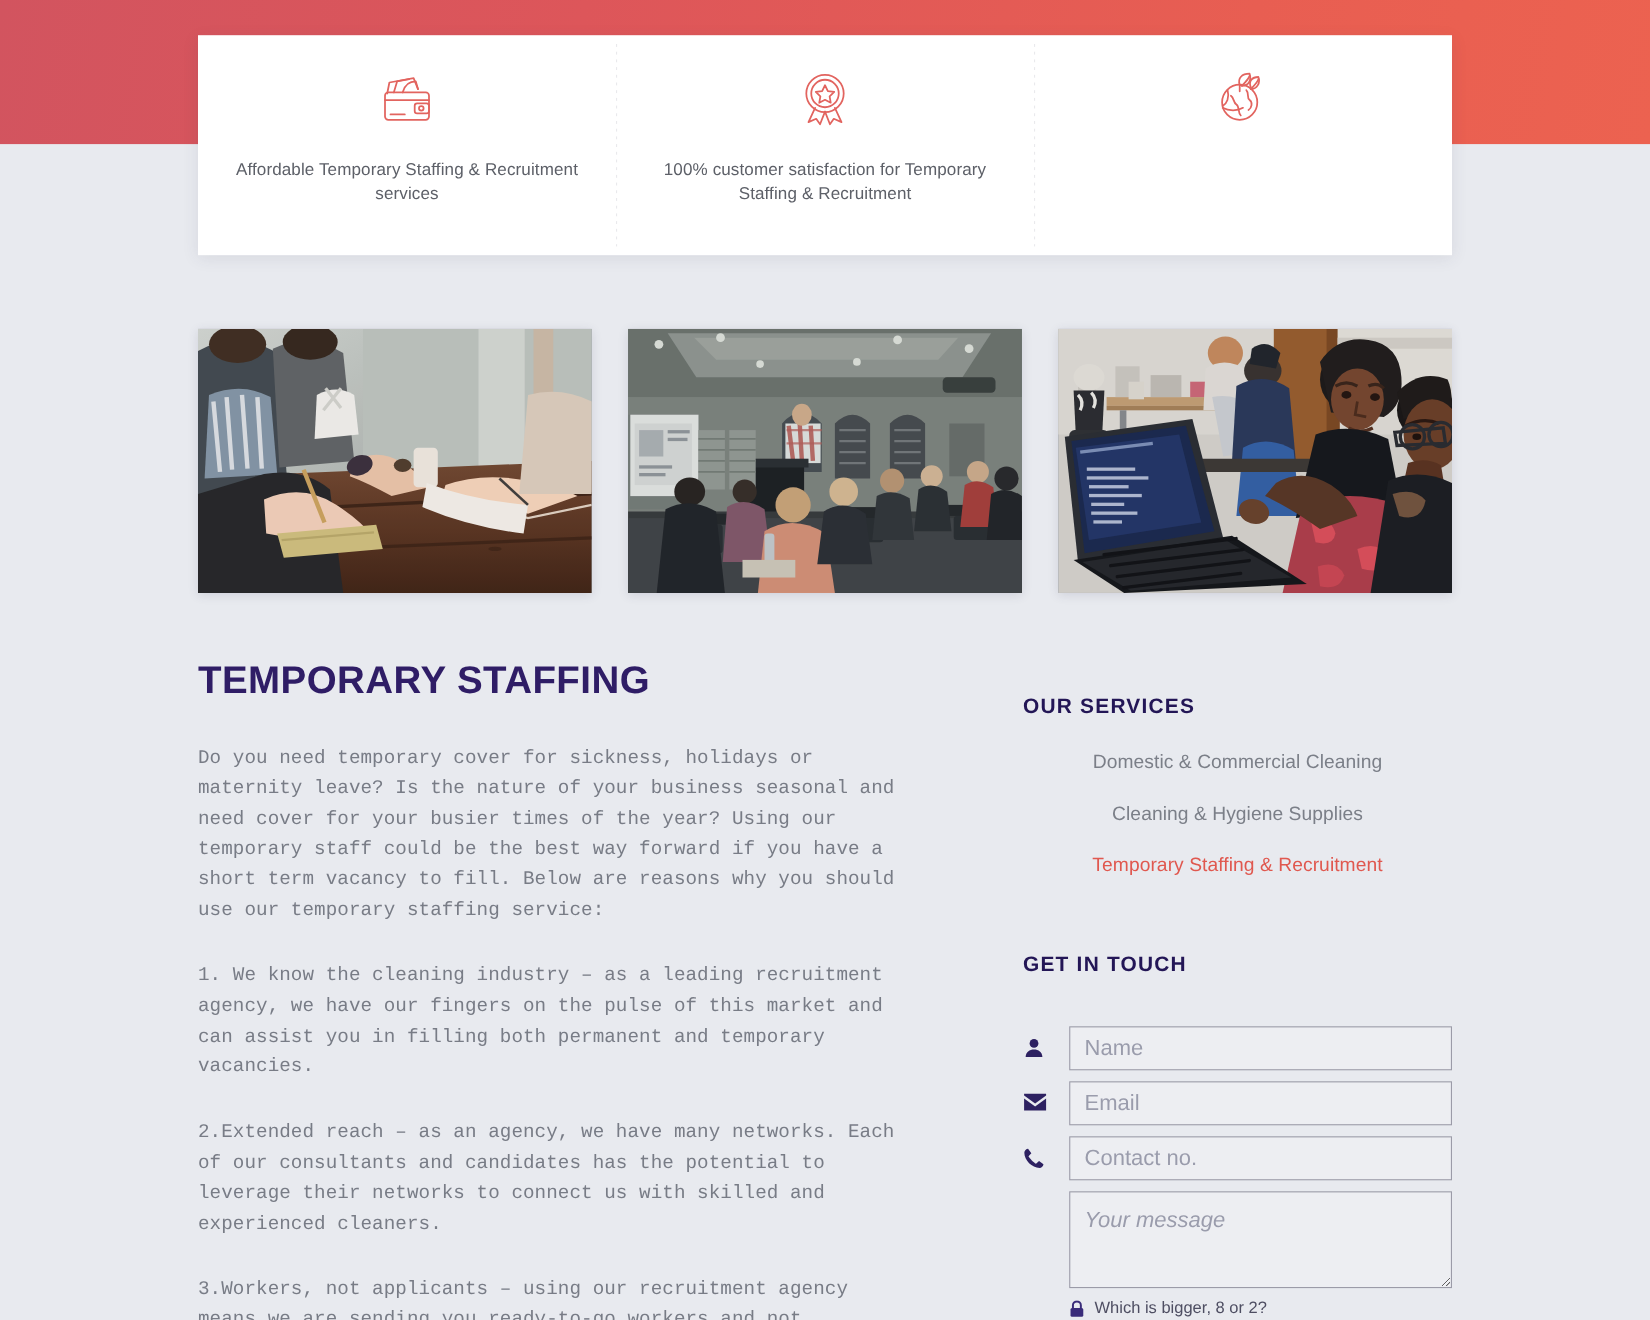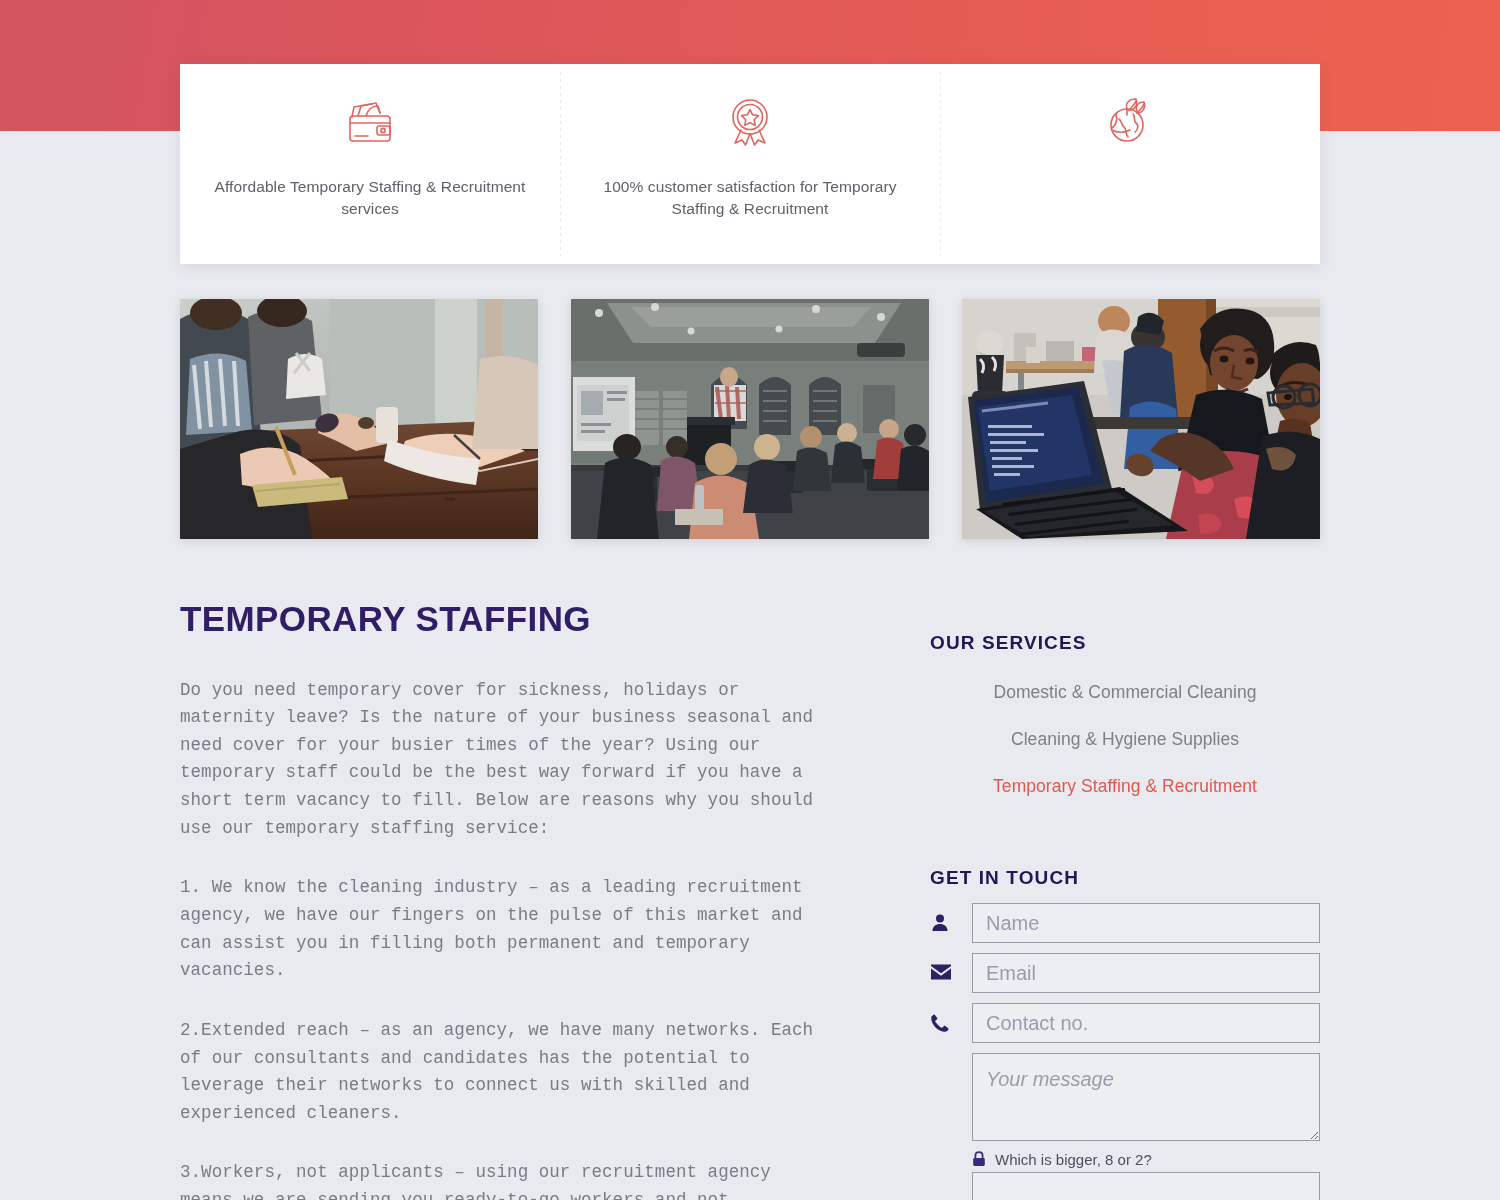--- a/index.html
+++ b/index.html
@@ -30,21 +30,20 @@
     position: absolute;
     top: 32px;
     left: 180px;
     width: 1140px;
     height: 200px;
     background: #ffffff;
     box-shadow: 0 3px 14px rgba(60,60,90,0.10);
     display: flex;
     align-items: flex-end;
     z-index: 5;
-    margin-top: 32px;
   }
 
   .feature-col {
     flex: 1 1 0;
     padding: 30px 34px 0 34px;
     text-align: center;
     position: relative;
     height: 200px;
   }
   .feature-col + .feature-col::before {
@@ -139,21 +138,21 @@
   .service-list { list-style: none; text-align: center; }
   .service-item {
     font-size: 17.5px;
     color: #7b7f88;
     padding: 0 0 26px 0;
     cursor: pointer;
     letter-spacing: 0.05px;
   }
   .service-item.active { color: #e0584f; }
 
-  .side-title.touch { margin-top: 44px; margin-bottom: 14px; }
+  .side-title.touch { margin-top: 44px; margin-bottom: 44px; }
 
   .form-row {
     display: flex;
     align-items: flex-start;
     margin-bottom: 10px;
   }
   .form-icon {
     width: 42px;
     flex: 0 0 42px;
     padding-top: 10px;
@@ -179,21 +178,21 @@
   textarea.field {
     height: 88px;
     padding: 11px 13px;
     resize: vertical;
     line-height: 1.4;
     font-style: italic;
   }
 
   .captcha-label {
     display: flex;
-    align-items: flex-start;
+    align-items: flex-end;
     gap: 9px;
     margin: 6px 0 4px 42px;
     font-size: 15px;
     color: #4e4e62;
   }
   .captcha-label svg { display: block; }
 
   .captcha-row { margin-left: 42px; display: flex; }
   .captcha-field {
     width: 352px;

